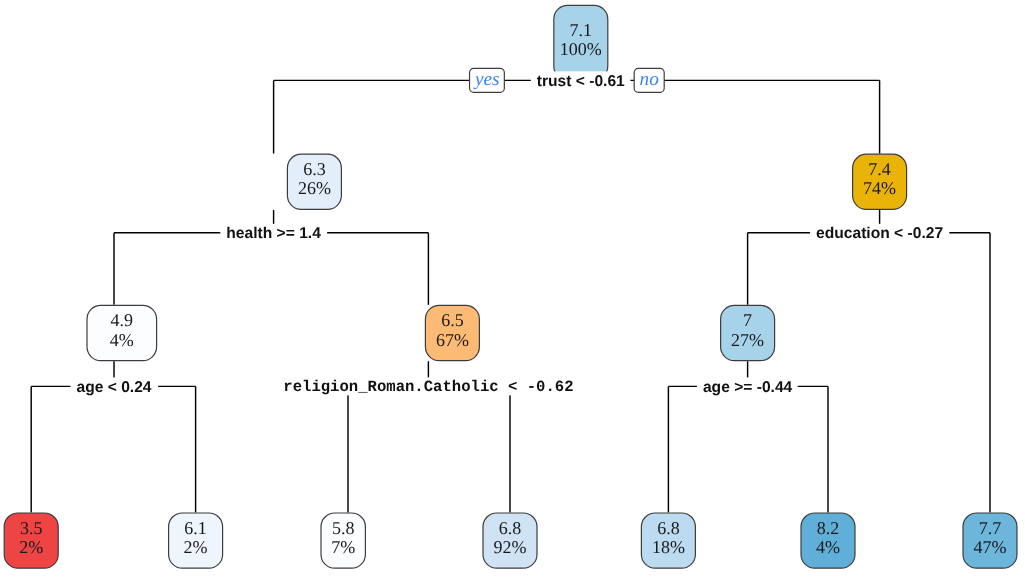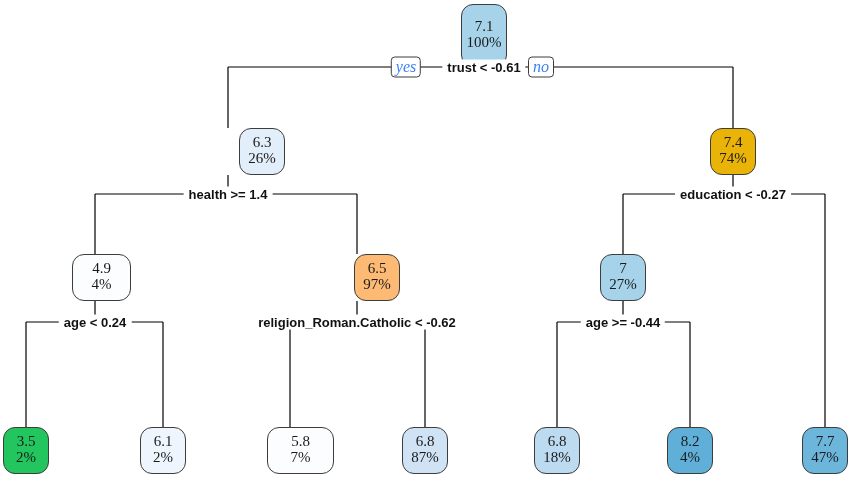--- a/index.html
+++ b/index.html
@@ -102,61 +102,61 @@
       <div class="node" style="left: 710px; top: 127.5px; width: 46px; height: 47px; background: #eab308;">
         <span class="val">7.4</span>
         <span class="pct">74%</span>
       </div>
       <div class="node" style="left: 72px; top: 253.5px; width: 59px; height: 47px; background: rgb(252, 253, 255);">
         <span class="val">4.9</span>
         <span class="pct">4%</span>
       </div>
       <div class="node" style="left: 334px; top: 253.5px; width: 46px; height: 47px; background: #fdba74; margin-left: 20px;">
         <span class="val">6.5</span>
-        <span class="pct">97%</span>
+        <span class="pct">67%</span>
       </div>
       <div class="node" style="left: 600px; top: 253.5px; width: 46px; height: 47px; background: rgb(166, 211, 234);">
         <span class="val">7</span>
         <span class="pct">27%</span>
       </div>
-      <div class="node" style="left: 3px; top: 426.5px; width: 46px; height: 47px; background: #22c55e;">
+      <div class="node" style="left: 3px; top: 426.5px; width: 46px; height: 47px; background: #ef4444;">
         <span class="val">3.5</span>
         <span class="pct">2%</span>
       </div>
       <div class="node" style="left: 140px; top: 426.5px; width: 46px; height: 47px; background: rgb(238, 245, 252);">
         <span class="val">6.1</span>
         <span class="pct">2%</span>
       </div>
-      <div class="node" style="left: 267px; top: 426.5px; width: 67px; height: 47px; background: rgb(252, 253, 255);">
+      <div class="node" style="left: 267px; top: 426.5px; width: 38px; height: 47px; background: rgb(252, 253, 255);">
         <span class="val">5.8</span>
         <span class="pct">7%</span>
       </div>
       <div class="node" style="left: 402px; top: 426.5px; width: 46px; height: 47px; background: rgb(207, 227, 245);">
         <span class="val">6.8</span>
-        <span class="pct">87%</span>
+        <span class="pct">92%</span>
       </div>
       <div class="node" style="left: 534px; top: 426.5px; width: 46px; height: 47px; background: rgb(188, 218, 240);">
         <span class="val">6.8</span>
         <span class="pct">18%</span>
       </div>
       <div class="node" style="left: 667px; top: 426.5px; width: 46px; height: 47px; background: rgb(95, 175, 216);">
         <span class="val">8.2</span>
         <span class="pct">4%</span>
       </div>
       <div class="node" style="left: 802px; top: 426.5px; width: 46px; height: 47px; background: rgb(108, 181, 219);">
         <span class="val">7.7</span>
         <span class="pct">47%</span>
       </div>
     </div>
   <div id="splits-layer">
       <div class="split-label" style="left: 484px; top: 67px;">trust &lt; -0.61</div>
       <div class="split-label" style="left: 228px; top: 194px;">health &gt;= 1.4</div>
       <div class="split-label" style="left: 733px; top: 194px;">education &lt; -0.27</div>
       <div class="split-label" style="left: 95px; top: 322px;">age &lt; 0.24</div>
-      <div class="split-label" style="left: 357px; top: 322px;">religion_Roman.Catholic &lt; -0.62</div>
+      <div class="split-label" style="left: 357px; top: 322px; font-family: Liberation Mono, monospace;">religion_Roman.Catholic &lt; -0.62</div>
       <div class="split-label" style="left: 623px; top: 322px;">age &gt;= -0.44</div>
     </div>
   <div id="yn-layer">
       <div class="yn-box" style="left: 406px; top: 67px;">yes</div>
       <div class="yn-box" style="left: 541px; top: 67px; font-style: italic;">no</div>
     </div>
 
 </div>
 
 </body></html>

